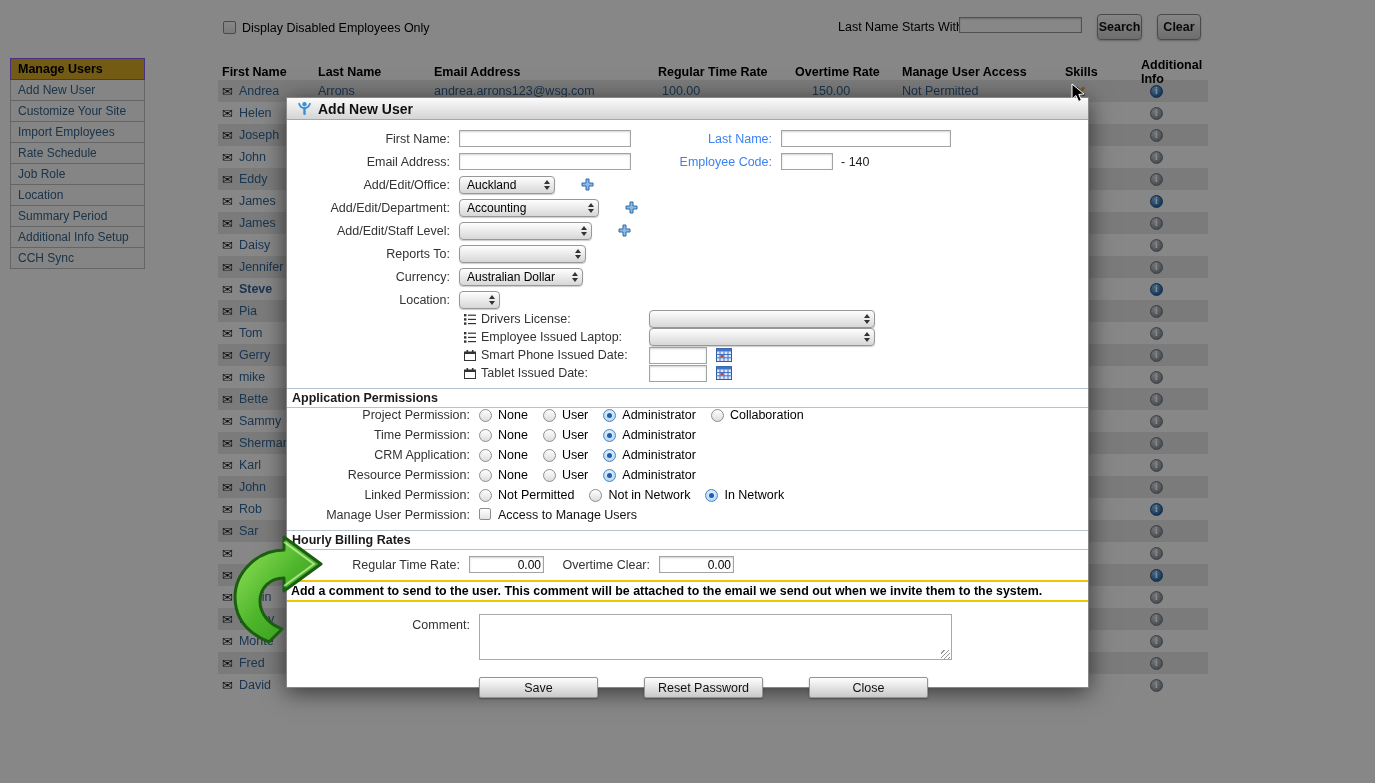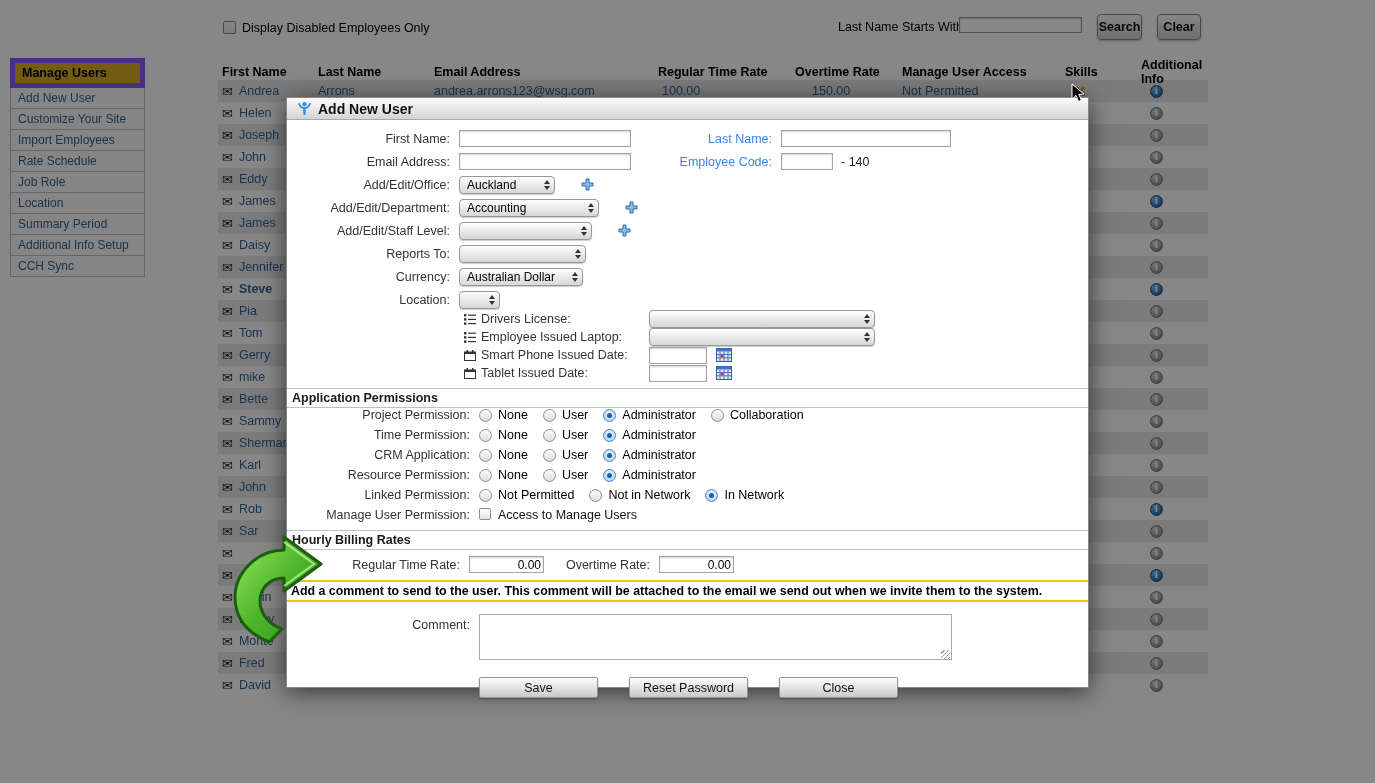--- a/index.html
+++ b/index.html
@@ -13,21 +13,21 @@
   .topbar-label { position:absolute; font-size:12.5px; color:#000; }
   .chk { position:absolute; width:13px; height:13px; border:1px solid #8a8a8a;
          background:linear-gradient(#fff,#e8e8e8); border-radius:2px; }
   .tb-input { position:absolute; left:959px; top:17px; width:123px; height:16px;
               border:1px solid #9a9a9a; background:#fff; box-shadow:inset 0 1px 2px rgba(0,0,0,.2); }
   .tb-btn { position:absolute; height:26px; top:14px; border:1px solid #8d8d8d; border-radius:4px;
             background:linear-gradient(#fdfdfd,#cfcfcf); font-weight:bold; font-size:12.5px;
             display:flex; align-items:center; justify-content:center; box-shadow:0 1px 2px rgba(0,0,0,.25); }
 
   .sidebar { position:absolute; left:10px; top:58px; width:135px; }
-  .sb-header { background:#d9ad27; border:5px solid #8b5cf6; color:#000; font-weight:bold;
+  .sb-header { background:#d9ad27; border:1px solid #8b5cf6; color:#000; font-weight:bold;
                padding:3px 7px; font-size:12.5px; }
   .sb-item { background:#fbfbfb; border:1px solid #bfbfbf; border-top:none; color:#36648b;
              padding:3px 7px; font-size:12px; }
 
   .table-wrap { position:absolute; left:218px; top:58px; width:990px; height:657px; background:#fff; }
   .t-header, .t-row { display:grid; grid-template-columns:100px 116px 224px 137px 107px 163px 40px 1fr;
                       align-items:center; }
   .t-header { height:22px; font-weight:bold; font-size:12.5px; color:#000; }
   .t-header > div:first-child { padding-left:4px; }
   .t-row { height:22px; font-size:12.5px; color:#336699; }
@@ -93,21 +93,21 @@
           background:linear-gradient(#fff,#e4e4e4); flex:none; }
   .banner { margin-top:5px; border-top:2px solid #efc600; border-bottom:2px solid #efc600;
             font-weight:bold; font-size:12.4px; padding:2px 4px; white-space:nowrap; overflow:hidden; color:#000; }
   .comment-row { display:flex; align-items:flex-start; margin-top:12px; }
   .comment-row .flabel { padding-top:4px; }
   .ta-wrap { position:relative; }
   textarea.cmt { width:473px; height:46px; border:1px solid #a8a8a8; resize:none;
                  font-family:"Liberation Sans",sans-serif; font-size:12px; }
   .ta-wrap::after { content:""; position:absolute; right:2px; bottom:4px; width:9px; height:9px;
                     background:repeating-linear-gradient(135deg, transparent 0 2px, #999 2px 3px); }
-  .btn-row { display:flex; margin:14px 0 0 192px; gap:31px;align-items:center; }
+  .btn-row { display:flex; margin:14px 0 0 192px; gap:46px;align-items:center; }
   .m-btn { width:119px; height:21px; border:1px solid #949494; border-radius:2px; font-size:12.5px; color:#111;
            background:linear-gradient(#fefefe,#c9c9c9); display:flex; align-items:center; justify-content:center;
            box-shadow:0 1px 2px rgba(0,0,0,.3); }
 
   
   .icon-svg { display:block; }
   .green-arrow { position:absolute; left:224px; top:531px; z-index:150; }
   .cursor { position:absolute; left:1071px; top:83px; z-index:200; }
 </style>
 </head>
@@ -835,21 +835,21 @@
     <div class="perm-row">
       <span class="perm-label">Manage User Permission:</span>
       <span class="cbox"></span>
       <span style="margin-left:7px;">Access to Manage Users</span>
     </div>
 
     <div class="sec-header" style="margin-top:2px;">Hourly Billing Rates</div>
     <div class="frow" style="margin-top:4px;">
       <span class="flabel" style="width:182px;">Regular Time Rate:</span>
       <input class="inp w-rate" value="0.00" style="">
-      <span style="width:115px; text-align:right; padding-right:9px; color:#333;">Overtime Rate:</span>
+      <span style="width:115px; text-align:right; padding-right:9px; color:#333;">Overtime Clear:</span>
       <input class="inp w-rate" value="0.00" style="">
     </div>
 
     <div class="banner">Add a comment to send to the user. This comment will be attached to the email we send out when we invite them to the system.</div>
 
     <div class="comment-row">
       <span class="flabel" style="width:192px;">Comment:</span>
       <span class="ta-wrap">
         <textarea class="cmt" style=""></textarea>
       </span>

